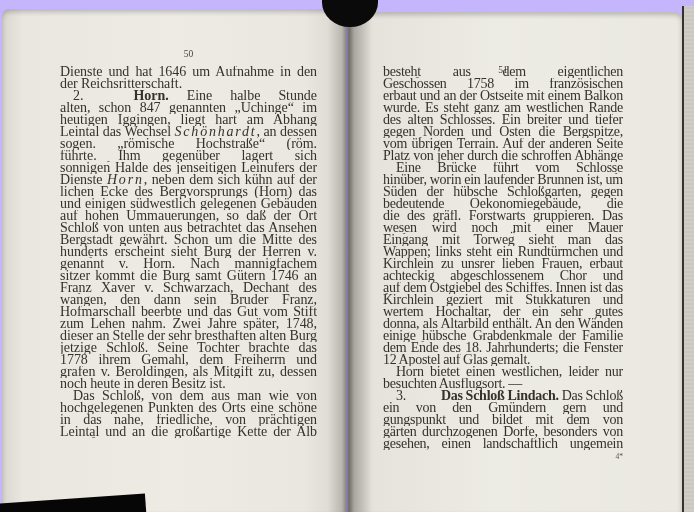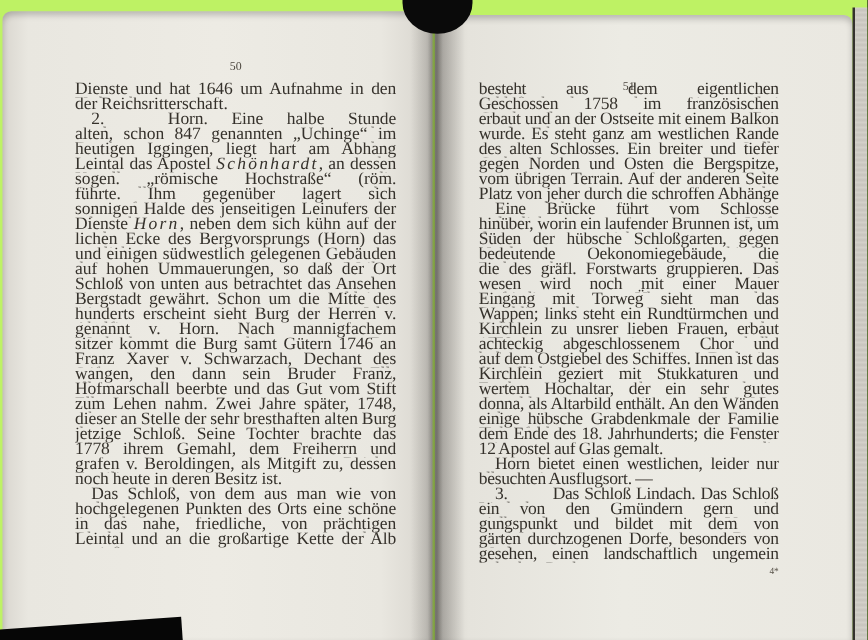--- a/index.html
+++ b/index.html
@@ -1,18 +1,18 @@
 <!DOCTYPE html>
 <html><head>
 <meta charset="utf-8">
 <style>
   html, body { margin:0; padding:0; background:#000; }
   .stage {
     position:relative; width:694px; height:512px; overflow:hidden;
-    background:#bef264;
+    background:#c4b5fd;
     font-family:"Liberation Serif", serif;
   }
   .page {
     position:absolute;
     box-shadow: inset 0 3px 5px rgba(0,0,0,0.22);
   }
   .page-left {
     left:2px; top:9px; width:344px; height:503px;
     border-radius:7px 2px 0 0;
     background: linear-gradient(90deg,#d9d6cf 0%,#e9e7e0 6%,#edebe4 50%,#e9e7e0 88%,#d7d4cd 100%);
@@ -48,21 +48,21 @@
   .folio-right { left:383px; top:65px; width:240px; }
   .textblock { position:absolute; color:#35312b; }
   .textblock-left  { left:60px;  top:66px; width:257px; font-size:14px; letter-spacing:-0.05px; word-spacing:-0.3px; }
   .textblock-right { left:383px; top:66px; width:240px; font-size:14px; letter-spacing:-0.25px; word-spacing:-0.45px; }
   .line {
     height:12px; line-height:12px; overflow:hidden;
     text-align: justify; text-align-last: justify;
   }
   .line.end  { text-align-last: left; }
   .line.para { text-indent: 13px; }
-  .bold  { font-weight: normal; margin-left: 32px; }
+  .bold  { font-weight: bold; margin-left: 32px; }
   .sperr { letter-spacing: 1.8px; font-style: italic; }
   .sig {
     position:absolute; left:595px; top:452px; width:28px; text-align:right;
     font-size:7.5px; color:#5a554c;
   }
 </style>
 </head>
 <body>
 
 <div class="stage">
@@ -78,21 +78,21 @@
   <div class="folio folio-left">50</div>
 
   <div class="folio folio-right">51</div>
 
   <div class="textblock textblock-left">
       <div class="line"><span>Dienste und hat 1646 um Aufnahme in den Verband</span></div>
       <div class="line end"><span>der Reichsritterschaft.</span></div>
       <div class="line para"><span>2. </span><span class="bold">Horn.</span><span> Eine halbe Stunde nordostwärts von dem</span></div>
       <div class="line"><span>alten, schon 847 genannten „Uchinge“ im Drachgau, dem</span></div>
       <div class="line"><span>heutigen Iggingen, liegt hart am Abhang gegen das</span></div>
-      <div class="line"><span>Leintal das Apostel </span><span class="sperr">Schönhardt</span><span>, an dessen Kapelle die</span></div>
+      <div class="line"><span>Leintal das Wechsel </span><span class="sperr">Schönhardt</span><span>, an dessen Kapelle die</span></div>
       <div class="line"><span>sogen. „römische Hochstraße“ (röm. Grenzwall) vorüber</span></div>
       <div class="line"><span>führte. Ihm gegenüber lagert sich terassenförmig an der</span></div>
       <div class="line"><span>sonnigen Halde des jenseitigen Leinufers der schmucke</span></div>
       <div class="line"><span>Dienste </span><span class="sperr">Horn</span><span>, neben dem sich kühn auf der nordwest-</span></div>
       <div class="line"><span>lichen Ecke des Bergvorsprungs (Horn) das stattliche</span></div>
       <div class="line"><span>und einigen südwestlich gelegenen Gebäuden des Weilers</span></div>
       <div class="line"><span>auf hohen Ummauerungen, so daß der Ort samt dem</span></div>
       <div class="line"><span>Schloß von unten aus betrachtet das Ansehen einer kleinen</span></div>
       <div class="line"><span>Bergstadt gewährt. Schon um die Mitte des 14. Jahr-</span></div>
       <div class="line"><span>hunderts erscheint sieht Burg der Herren v. Ahelfingen,</span></div>

